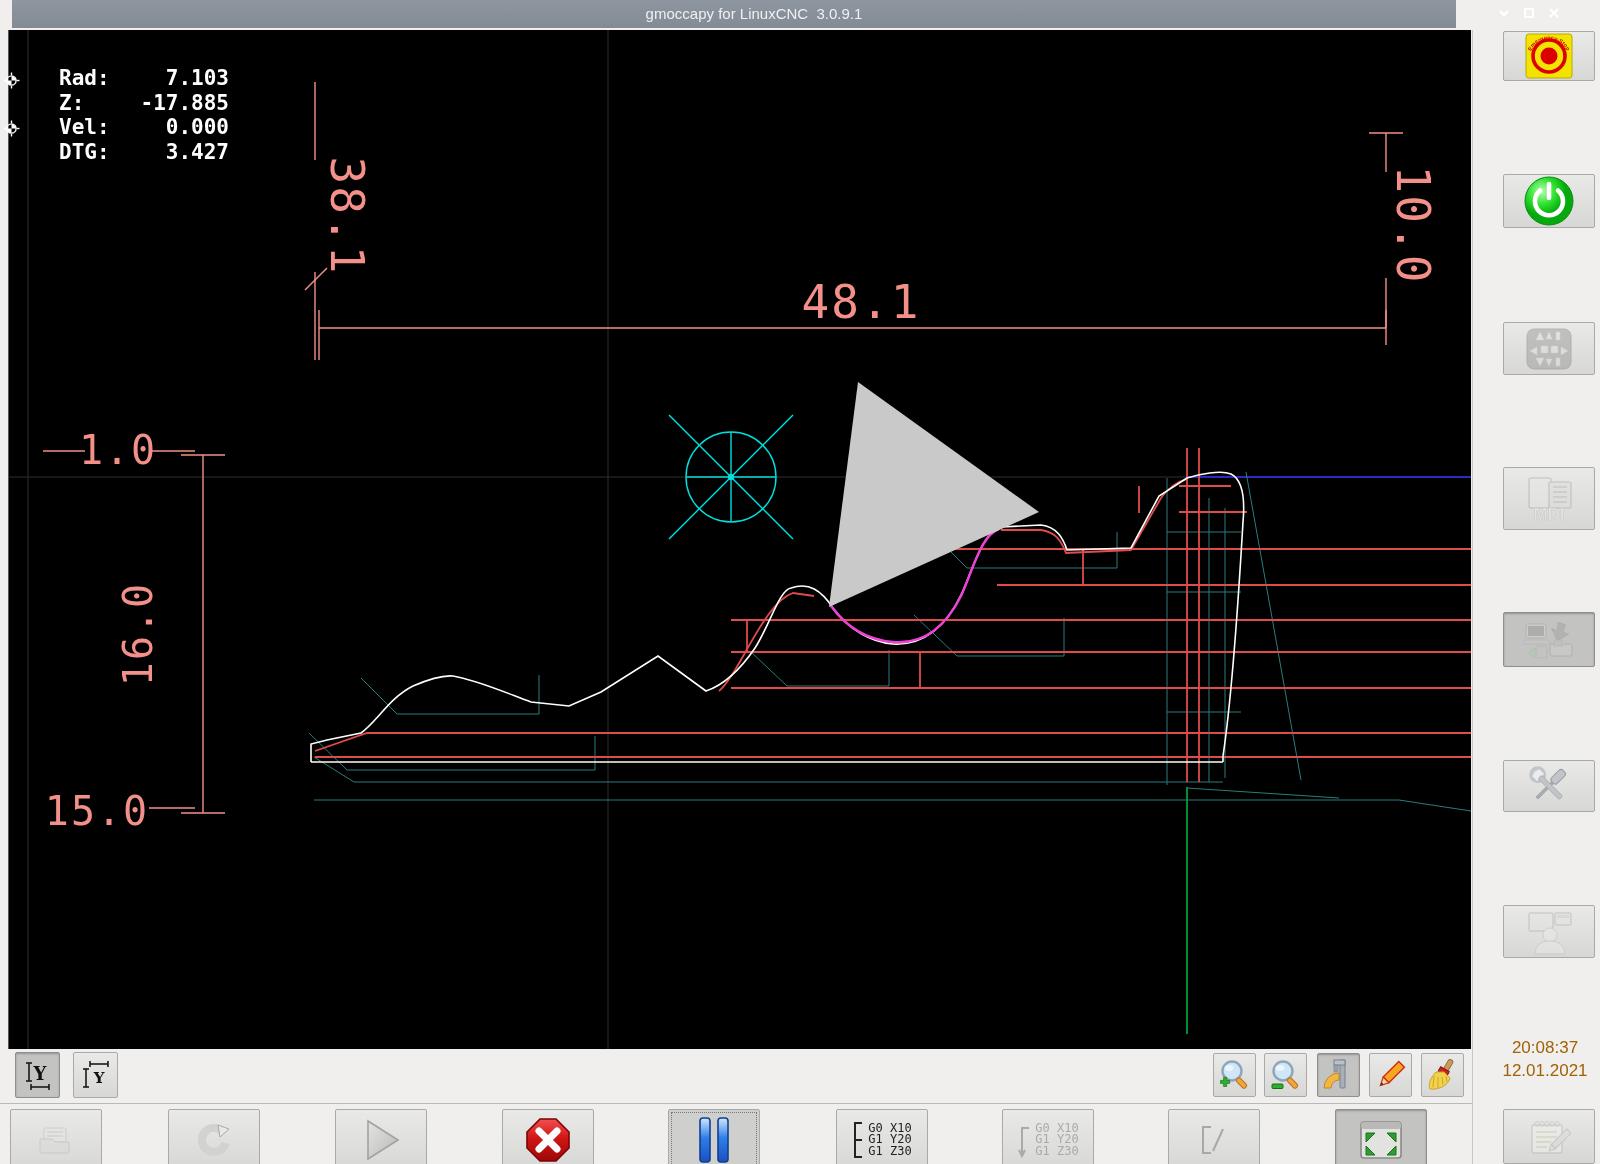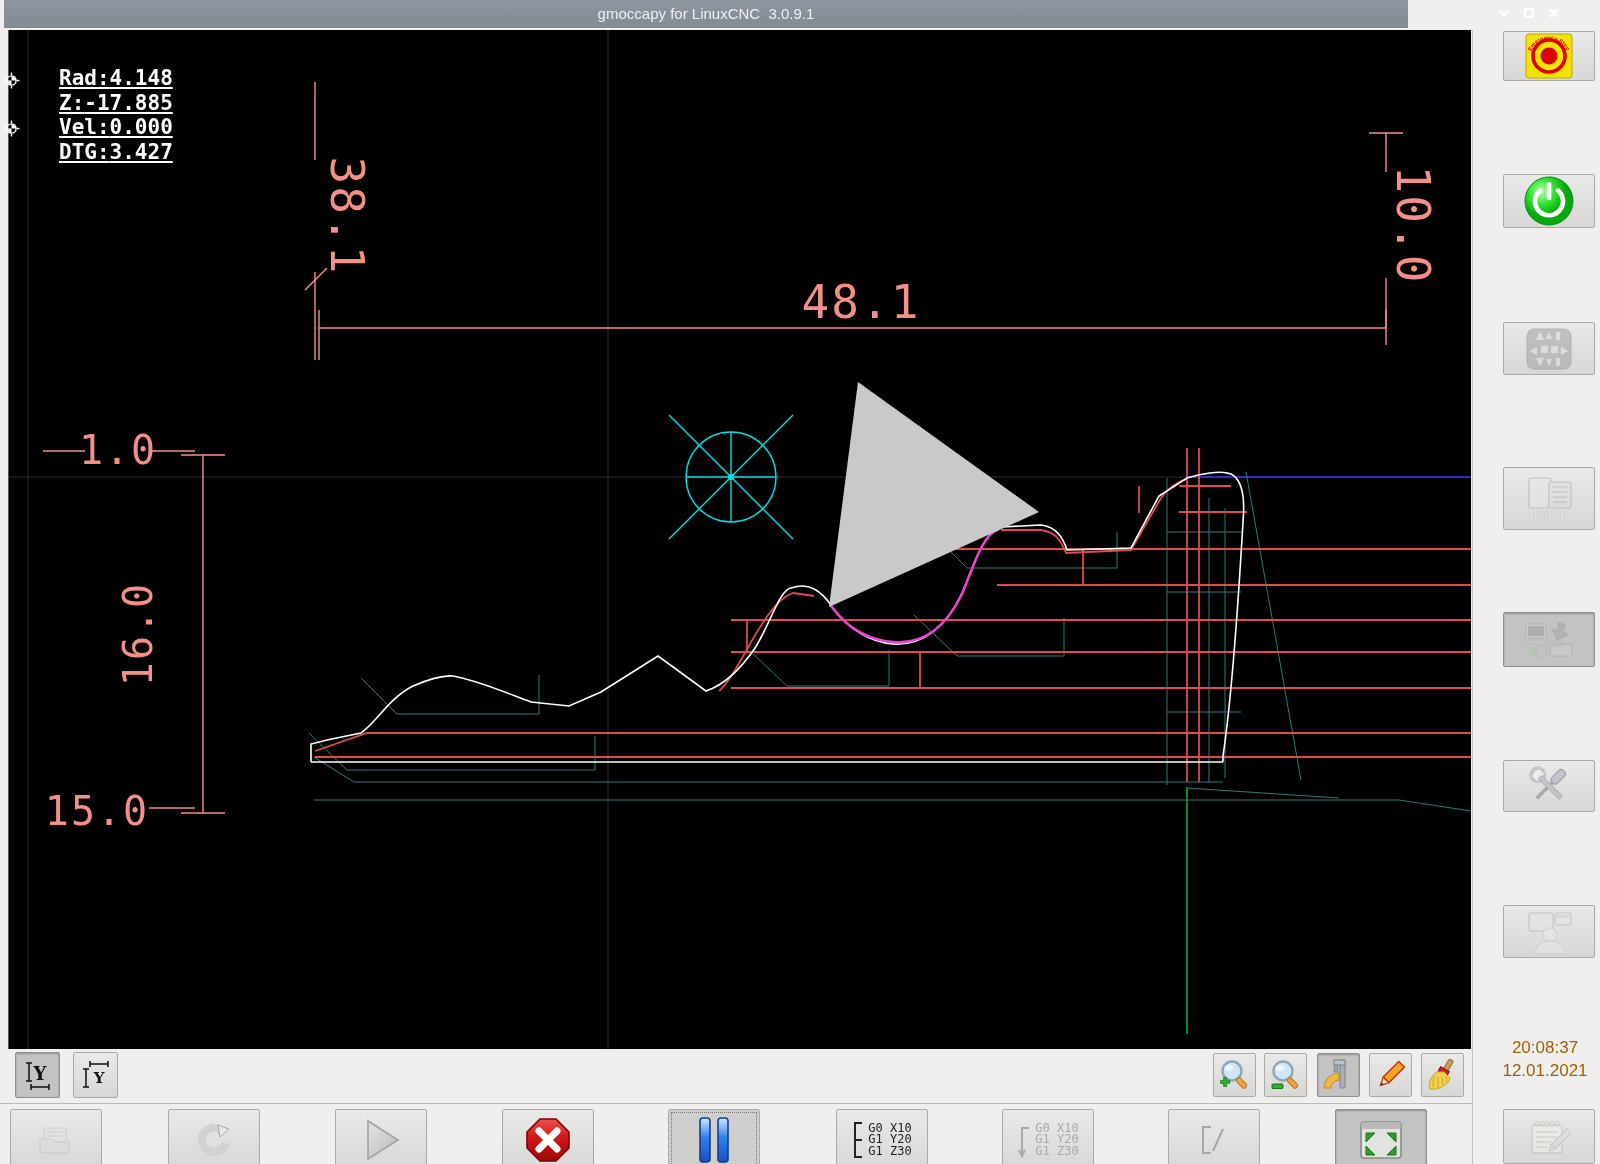--- a/index.html
+++ b/index.html
@@ -1,27 +1,27 @@
 <!DOCTYPE html>
 <html><head>
 <meta charset="utf-8">
 <style>
   html,body{margin:0;padding:0;width:1600px;height:1164px;overflow:hidden;
     background:#f0efee;font-family:"Liberation Sans",sans-serif;position:relative;}
   .abs{position:absolute;}
   
-  #titlebar{left:4px;top:0;width:1404px;height:28px;background:linear-gradient(#8e96a0,#828a94);}
+  #titlebar{left:12px;top:0;width:1404px;height:28px;background:linear-gradient(#8e96a0,#828a94);padding-left:40px;}
   #title{width:100%;text-align:center;line-height:28px;color:#eef0f2;font-size:15px;white-space:pre;}
   .winctl{top:6px;width:16px;height:16px;color:#fff;font-size:14px;font-weight:bold;text-align:center;line-height:16px;cursor:default;}
   
   #canvas{left:8px;top:30px;width:1462px;height:1019px;background:#000;border-left:1px solid #555;}
   #filepath{left:0;top:7px;width:100%;text-align:center;color:#f2f2f2;font-size:15px;}
   #dro{left:50px;top:36px;width:170px;font-family:"DejaVu Sans Mono",monospace;font-weight:bold;
        font-size:21px;color:#fff;}
-  #dro .row{display:flex;justify-content:flex-start;height:24.5px;text-decoration:underline;}
+  #dro .row{display:flex;justify-content:space-between;height:24.5px;}
   .homed{width:17px;height:17px;}
   
   .btn{background:linear-gradient(#e9e9e8,#d7d7d6);border:1px solid #a9a9a8;border-radius:2px;
        display:flex;align-items:center;justify-content:center;box-sizing:border-box;}
   .btn.pressed{background:#c3c3c2;border:1px solid #8f8f8e;box-shadow:inset 0 1px 2px rgba(0,0,0,.25);}
   .btn.focusdotted{outline:1px dotted #777;outline-offset:-4px;background:#cfcfce;}
   .dim-ic{opacity:.42;}
   .half-ic{opacity:.8;}
   
   .hline{height:1px;background:#b9b9b8;}
@@ -50,21 +50,21 @@
   <svg width="14" height="14" viewBox="0 0 14 14">
       <path d="M3,3 L11,11 M11,3 L3,11" stroke="#fff" stroke-width="2.4"></path>
     </svg>
 </div>
 
 <div id="canvas" class="abs">
 
   <div id="dro" class="abs">
     <div class="row">
         <span>Rad:</span>
-        <span>4.148</span>
+        <span>7.103</span>
       </div>
     <div class="row">
         <span>Z:</span>
         <span>-17.885</span>
       </div>
     <div class="row">
         <span>Vel:</span>
         <span>0.000</span>
       </div>
     <div class="row">

